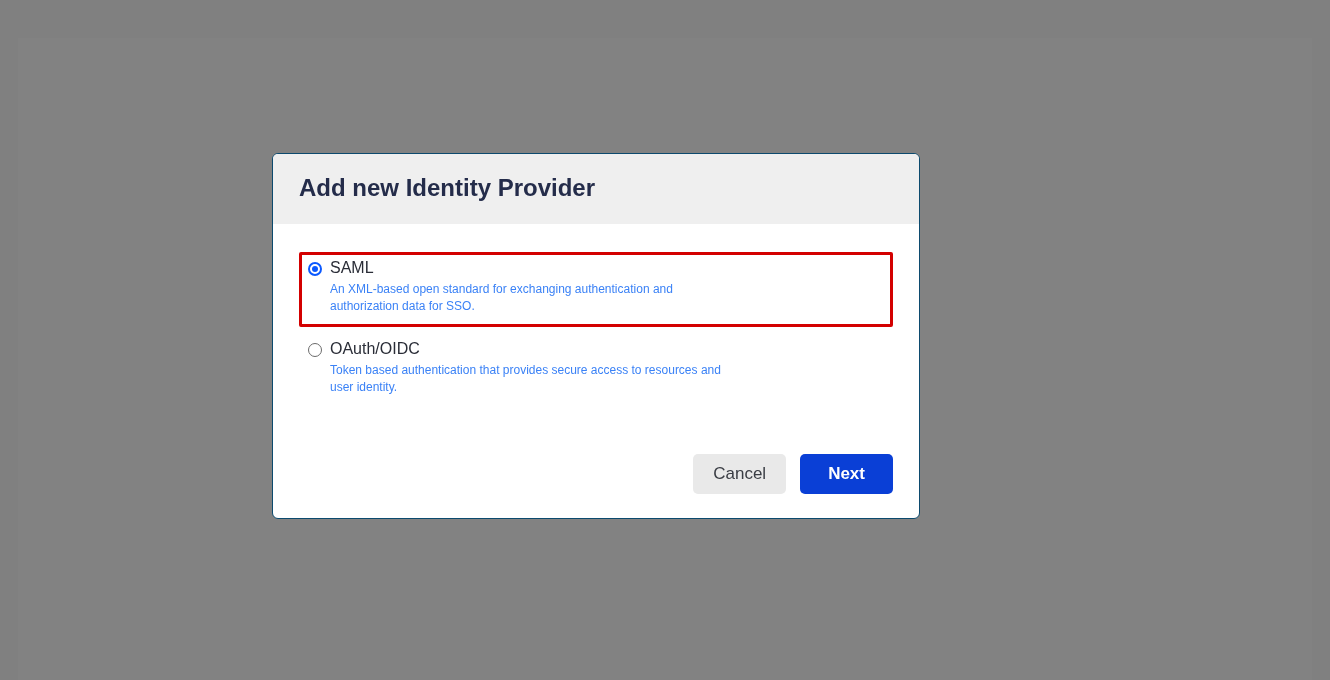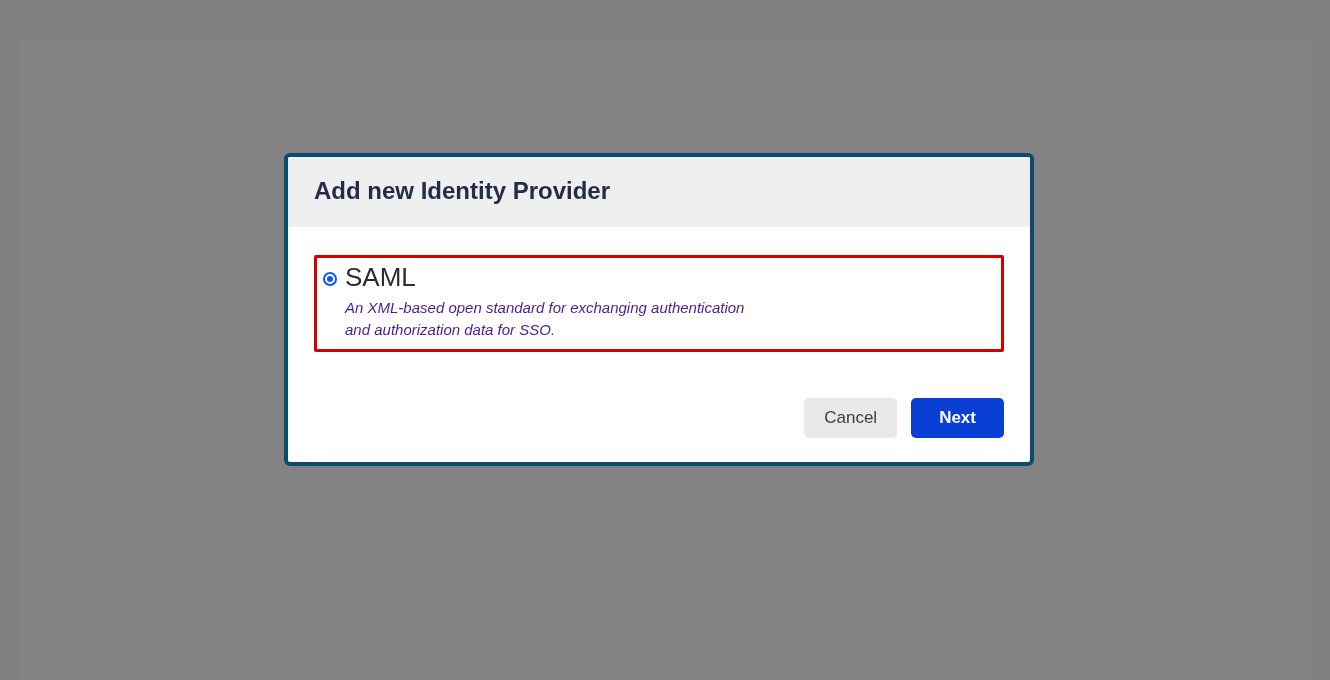--- a/index.html
+++ b/index.html
@@ -16,26 +16,25 @@
       left: 18px;
       top: 38px;
       right: 18px;
       bottom: 0;
       background: #828282;
     }
     .dialog {
       position: absolute;
       left: 272px;
       top: 153px;
-      width: 750px;
+      width: 648px;
       background: #ffffff;
-      border: 4px solid #0c4a6e;
+      border: 1px solid #0c4a6e;
       border-radius: 6px;
       overflow: hidden;
-      margin-left: 12px;
     }
     .dialog-header {
       background: #efefef;
       padding: 20px 26px 22px 26px;
     }
     .dialog-title {
       font-size: 24px;
       font-weight: 600;
       color: #242c4a;
     }
@@ -91,32 +90,31 @@
     .radio-outer.unselected {
       border: 1.5px solid #6b6b6b;
     }
     .radio-inner {
       width: 6px;
       height: 6px;
       border-radius: 50%;
       background: #0a58ff;
     }
     .option-label {
-      font-size: 26px;
+      font-size: 16px;
       color: #2a2d37;
       font-weight: 400;
     }
     .option-desc {
-      font-size: 15px;
-      color: #4c1d95;
+      font-size: 12px;
+      color: #3b82f6;
       line-height: 1.45;
       margin-top: 4px;
       margin-left: 22px;
       max-width: 400px;
-      font-style: italic;
     }
     .dialog-footer {
       display: flex;
       justify-content: flex-end;
       gap: 14px;
       padding: 0 26px 24px 26px;
       margin-top: 16px;
     }
     .btn {
       padding: 10px 20px;
@@ -154,20 +152,27 @@
       <div class="option-wrap highlighted">
         <div class="option-row">
           <span class="radio-outer selected">
             <span class="radio-inner"></span>
           </span>
           <span class="option-label">SAML</span>
         </div>
         <div class="option-desc">An XML-based open standard for exchanging authentication and authorization data for SSO.</div>
       </div>
 
+      <div class="option-wrap plain">
+        <div class="option-row">
+          <span class="radio-outer unselected"></span>
+          <span class="option-label">OAuth/OIDC</span>
+        </div>
+        <div class="option-desc">Token based authentication that provides secure access to resources and user identity.</div>
+      </div>
 
     </div>
   </div>
 
   <div class="dialog-footer">
     <button class="btn btn-cancel">Cancel</button>
     <button class="btn btn-next">Next</button>
   </div>
 </div>
 

